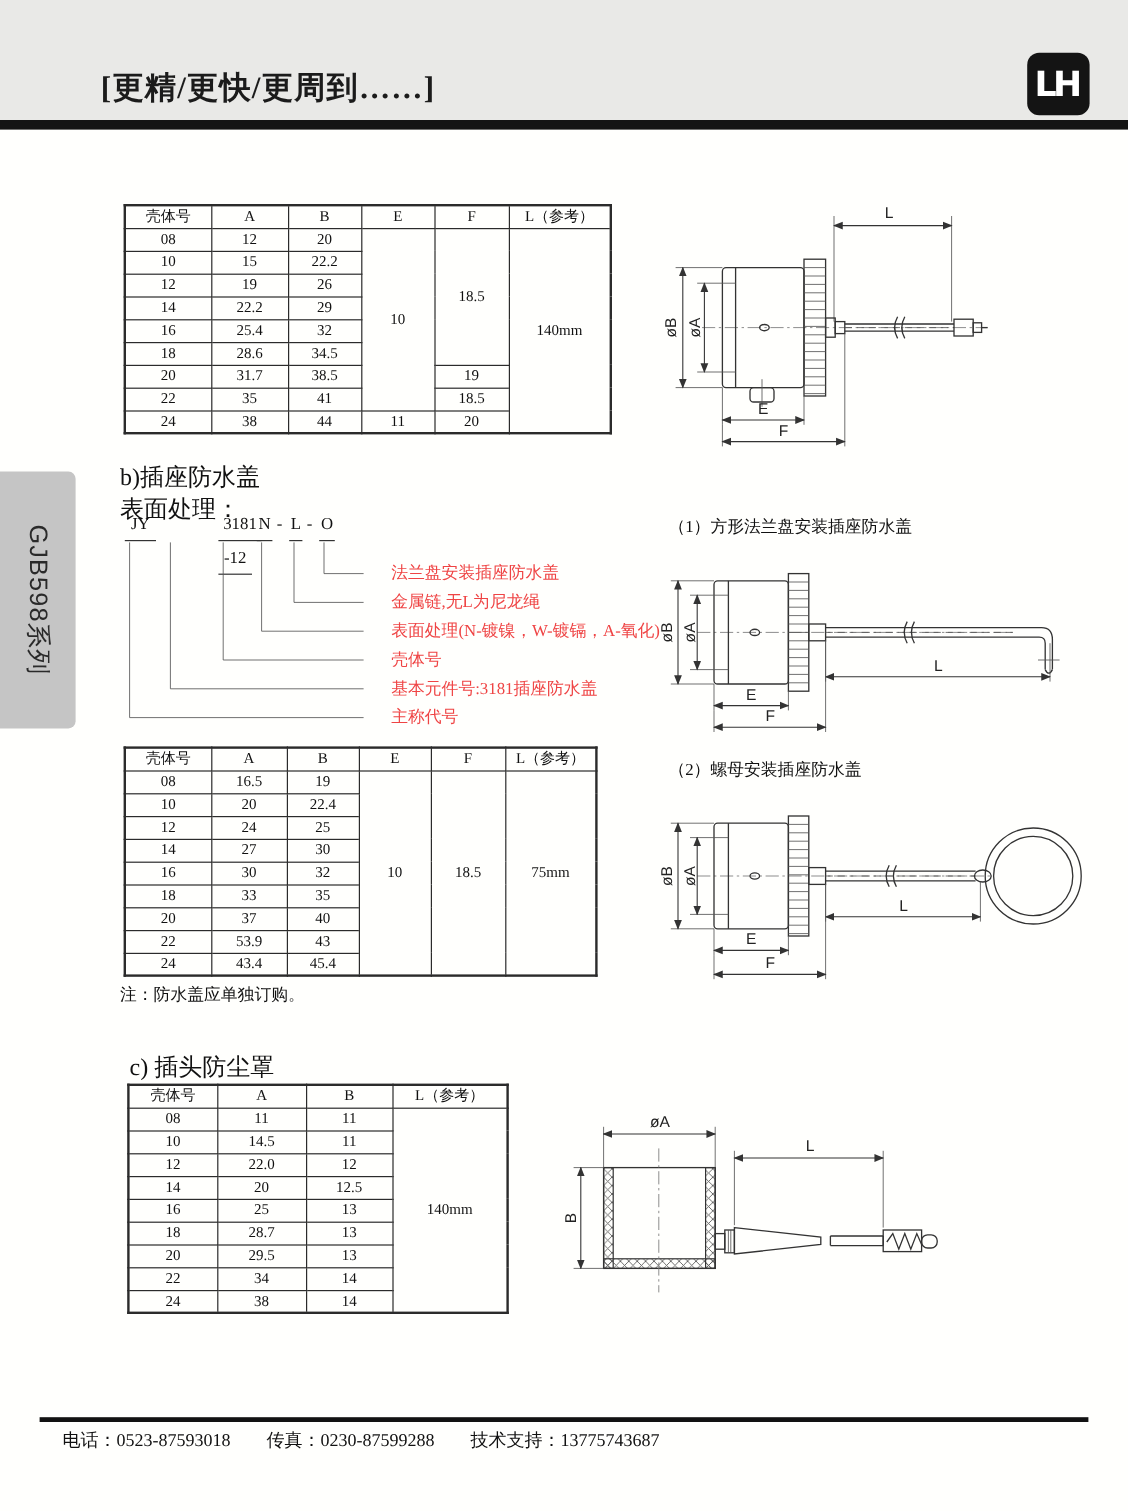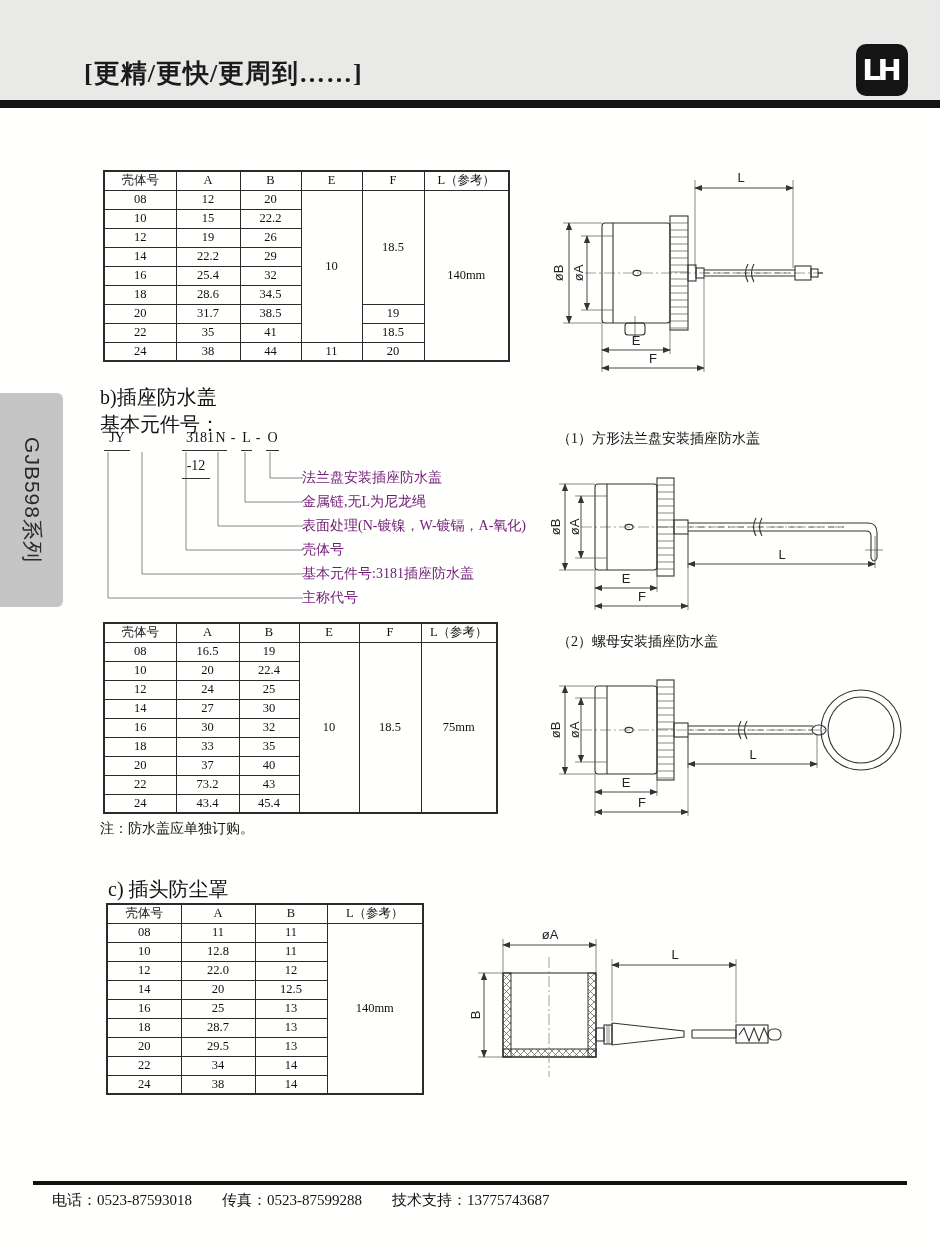--- a/index.html
+++ b/index.html
@@ -29,21 +29,21 @@
   table.tbl { border:2px solid #2b2b2b; }
 
   .heading { position:absolute; font-size:20px; color:#111; }
   .note { position:absolute; font-size:14px; color:#111; }
   .dwg-title { position:absolute; font-size:14px; color:#111; }
 
   
   .model { position:absolute; left:98px; top:430px; width:470px; height:182px; }
   .model .part { position:absolute; top:0; height:21px; font-size:14px; text-align:center;
                  border-bottom:1px solid #333; color:#111; }
-  .model .lbl { position:absolute; left:204px; font-size:14px; white-space:nowrap; color:#701a75; }
+  .model .lbl { position:absolute; left:228px; font-size:14px; white-space:nowrap; color:#ef4444; }
 
   
   svg { position:absolute; overflow:visible; }
   svg text { font-family:"Liberation Sans", sans-serif; fill:#222; font-size:13px; }
   .ln  { stroke:#333; stroke-width:1.1; fill:none; }
   .thin{ stroke:#555; stroke-width:0.7; fill:none; }
   .dim { stroke:#333; stroke-width:0.9; fill:none; }
   .cl  { stroke:#777; stroke-width:0.7; fill:none; stroke-dasharray:11 3 2 3; }
   .hatchline { stroke:#555; stroke-width:0.7; }
 
@@ -172,21 +172,21 @@
   <text transform="rotate(-90 34 115)" x="34" y="119" text-anchor="middle" font-size="12">øA</text>
   <path class="thin" d="M57 165V196 M125 172V196"></path>
   <line class="dim" x1="57" y1="192" x2="125" y2="192" marker-start="url(#arA)" marker-end="url(#arA)"></line>
   <text x="91" y="187" text-anchor="middle">E</text>
   <path class="thin" d="M57 196V214 M159 120V214"></path>
   <line class="dim" x1="57" y1="210" x2="159" y2="210" marker-start="url(#arA)" marker-end="url(#arA)"></line>
   <text x="108" y="205" text-anchor="middle">F</text>
 </svg>
 
 <div class="heading" style="left:100px; top:384px;">b)插座防水盖</div>
-<div class="heading" style="left:100px; top:411px;">基本元件号：</div>
+<div class="heading" style="left:100px; top:411px;">表面处理：</div>
 
 <div class="model">
   <span class="part" style="left:6px;   width:26px;">JY</span>
   <span class="part" style="left:40px;  width:36px;margin-left:44px;">3181</span>
   <span class="part" style="left:84px;  width:28px;margin-top:28px;">-12</span>
   <span class="part" style="left:116px; width:13px;">N</span>
   <span class="part" style="left:131px; width:8px; border-bottom:none;">-</span>
   <span class="part" style="left:143px; width:11px;">L</span>
   <span class="part" style="left:156px; width:8px; border-bottom:none;">-</span>
   <span class="part" style="left:168px; width:13px;">O</span>
@@ -289,21 +289,21 @@
     <td>33</td>
     <td>35</td>
   </tr>
   <tr>
     <td>20</td>
     <td>37</td>
     <td>40</td>
   </tr>
   <tr>
     <td>22</td>
-    <td>73.2</td>
+    <td>53.9</td>
     <td>43</td>
   </tr>
   <tr>
     <td>24</td>
     <td>43.4</td>
     <td>45.4</td>
   </tr>
 </tbody>
   </table>
 
@@ -363,21 +363,21 @@
     <th>L（参考）</th>
   </tr>
   <tr>
     <td>08</td>
     <td>11</td>
     <td>11</td>
     <td rowspan="9">140mm</td>
   </tr>
   <tr>
     <td>10</td>
-    <td>12.8</td>
+    <td>14.5</td>
     <td>11</td>
   </tr>
   <tr>
     <td>12</td>
     <td>22.0</td>
     <td>12</td>
   </tr>
   <tr>
     <td>14</td>
     <td>20</td>
@@ -440,15 +440,15 @@
   <path class="ln" d="M271 110l5-7 5 13 5-13 5 13 5-13 4 9"></path>
   <rect class="ln" x="300" y="104" width="13" height="11" rx="5"></rect>
   <path class="thin" d="M144 96V34 M268 98V34"></path>
   <line class="dim" x1="144" y1="40" x2="268" y2="40" marker-start="url(#arD)" marker-end="url(#arD)"></line>
   <text x="207" y="34" text-anchor="middle">L</text>
 </svg>
 
 <div class="footer-line"></div>
 <div class="footer">
   <span>电话：0523-87593018</span>
-  <span>传真：0523-87599288</span>
+  <span>传真：0230-87599288</span>
   <span>技术支持：13775743687</span>
 </div>
 
 </body></html>

